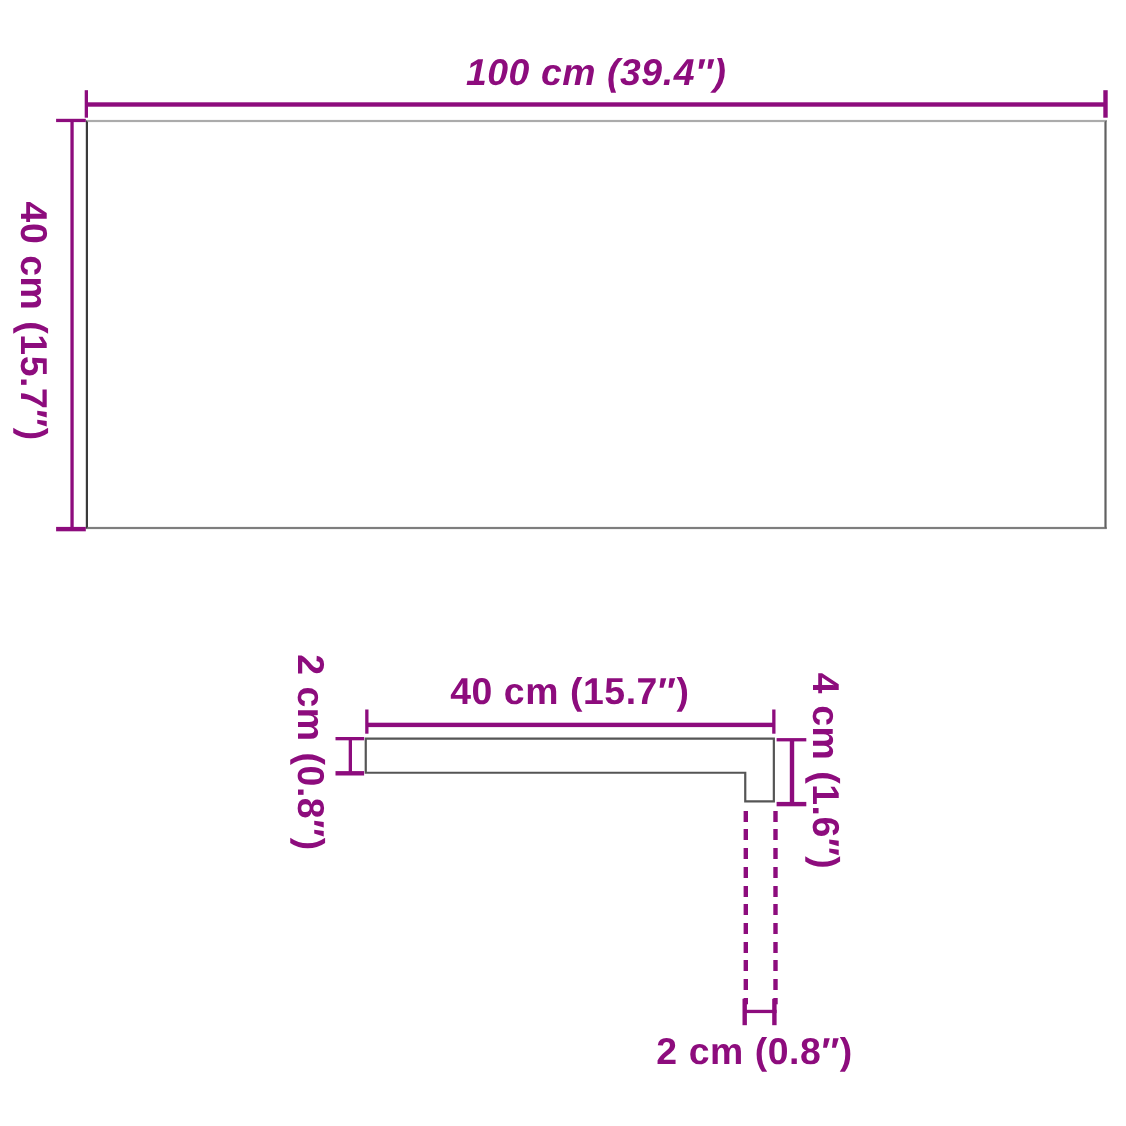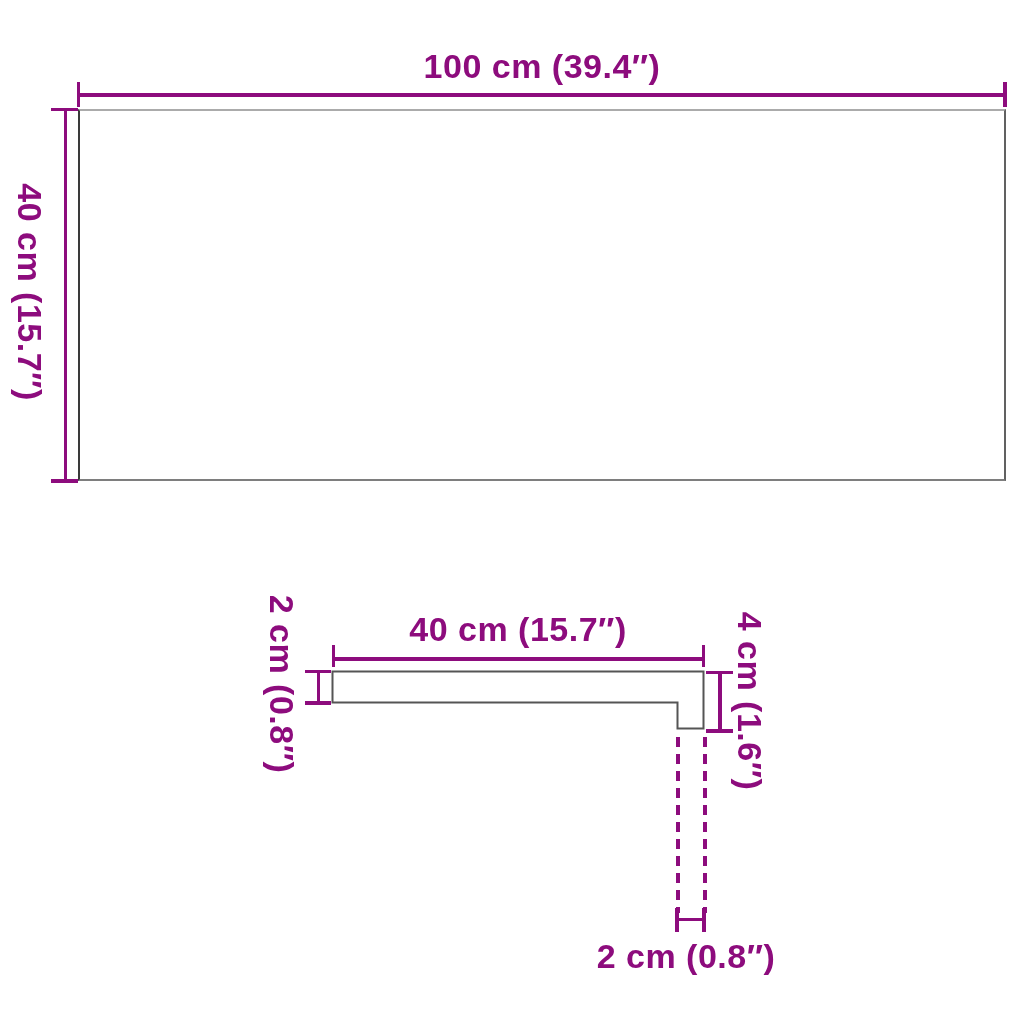--- a/index.html
+++ b/index.html
@@ -72,21 +72,21 @@
 </head>
 <body>
 
 <div id="canvas">
 
   <div id="board-top"></div>
 
   <div class="hline" style="left:78px; top:93px; width:928px;"></div>
   <div class="vline" style="left:76.5px; top:82px; height:25px;"></div>
   <div class="vline" style="left:1003px; top:82px; height:25px;"></div>
-  <div class="dim-label" style="left:542px; top:66px;">100 cm (39.4″)</div>
+  <div class="dim-label" style="left:542px; top:66px;font-style:italic;">100 cm (39.4″)</div>
 
   <div class="vline" style="left:63.5px; top:109px; height:372px;"></div>
   <div class="hline" style="left:51px; top:107.5px; width:27px;"></div>
   <div class="hline" style="left:51px; top:479px; width:27px;"></div>
   <div class="dim-label vertical" style="left:30px; top:292px;">40 cm (15.7″)</div>
 
   <svg class="overlay" width="1024" height="1024" viewBox="0 0 1024 1024">
     <path d="M332.5,671.5 L703.5,671.5 L703.5,728.5 L677.5,728.5 L677.5,702.5 L332.5,702.5 Z" fill="#ffffff" stroke="#555555" stroke-width="2"></path>
   </svg>
 

